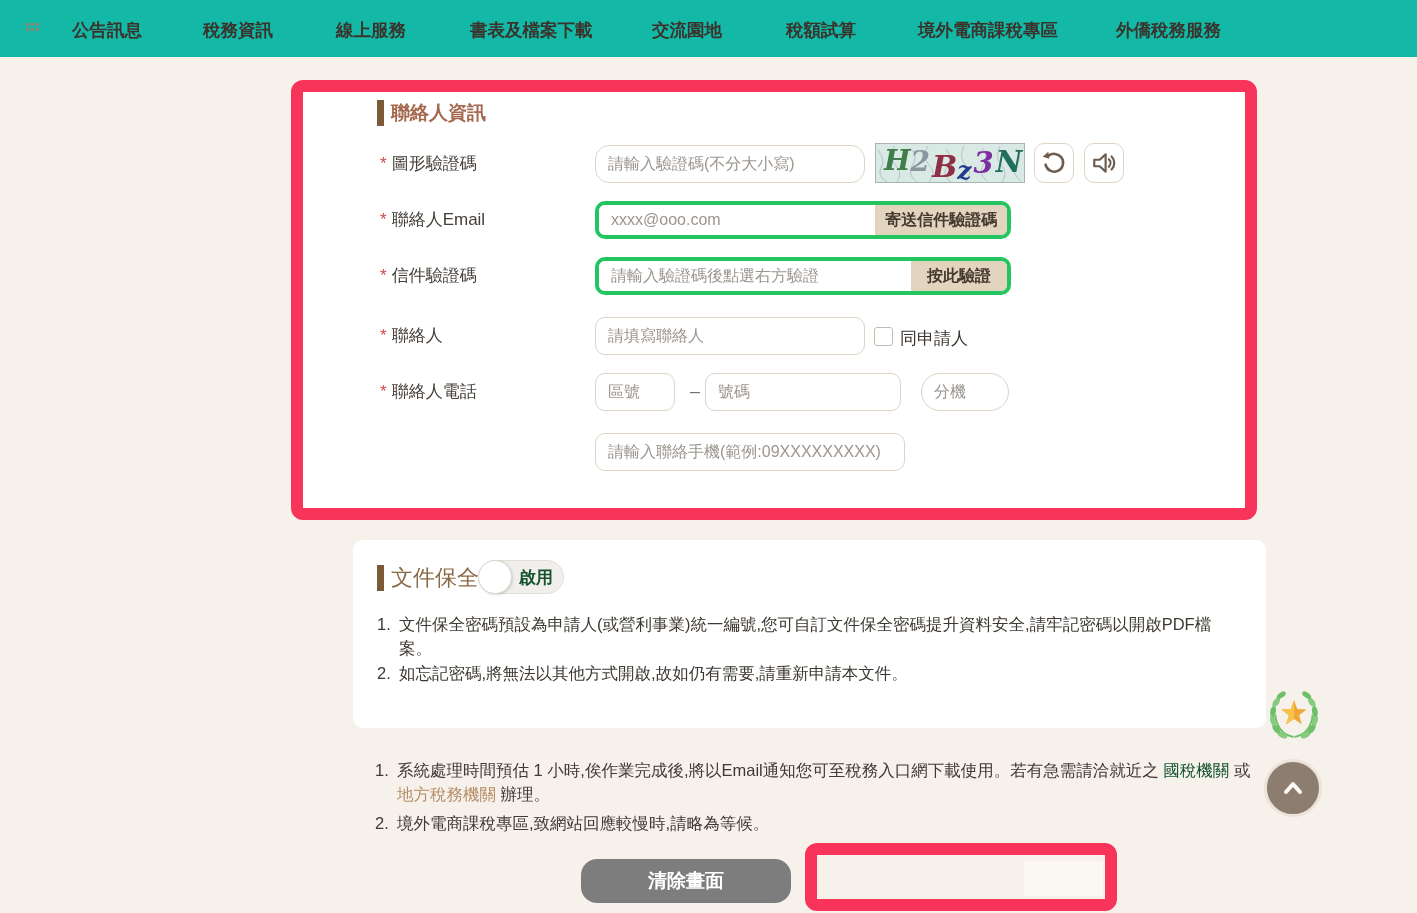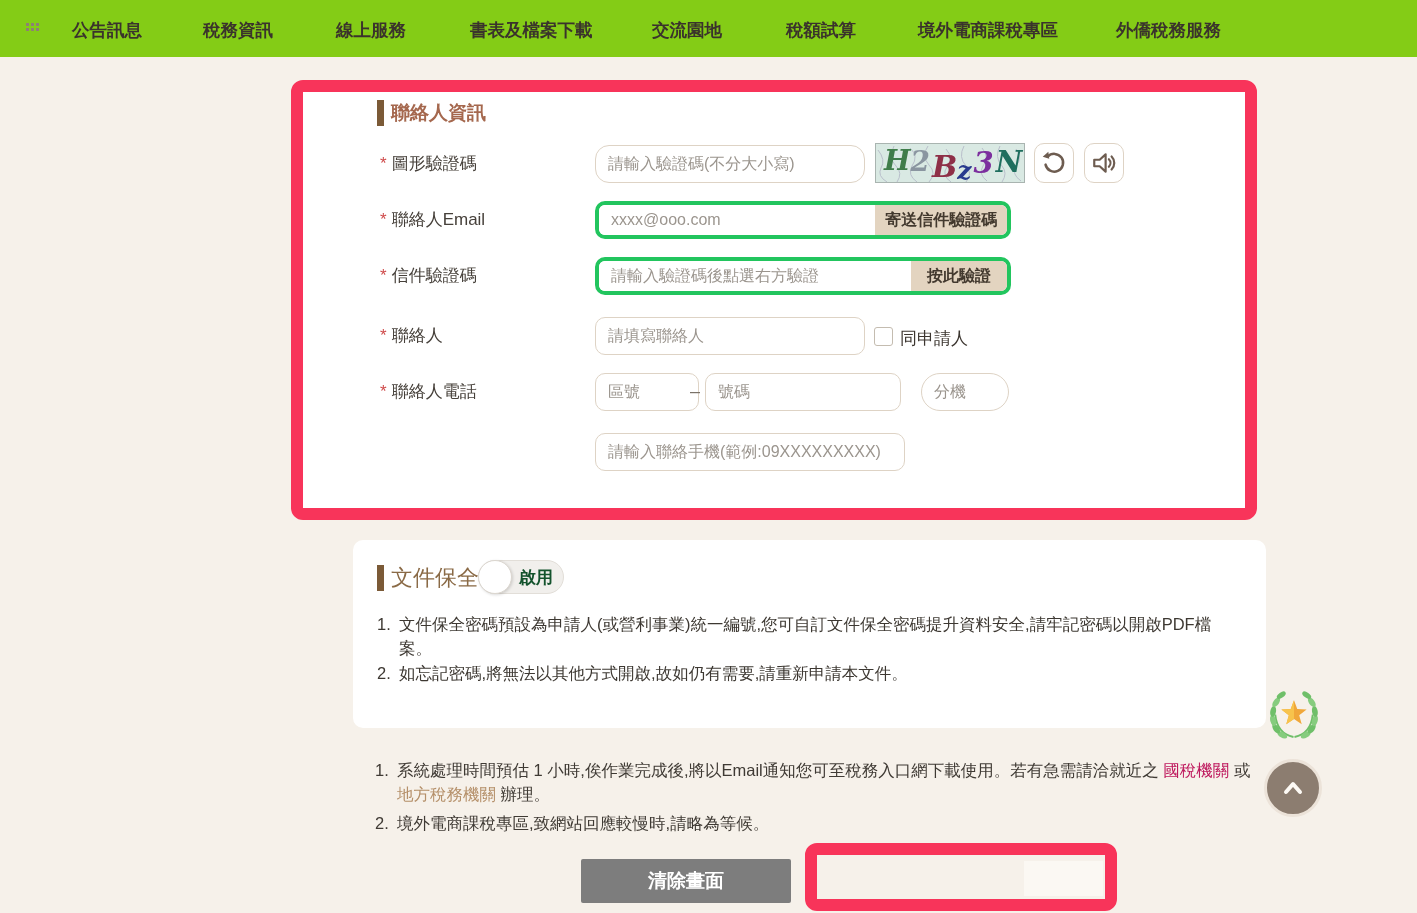--- a/index.html
+++ b/index.html
@@ -83,39 +83,39 @@
   .note-num{flex:none;width:22px;}
   .note-text{flex:1;}
   .sec-notes{position:absolute;left:377px;top:612px;width:836px;z-index:2;}
   .sec-notes .note-row{margin-bottom:1px;}
   .footer-notes{position:absolute;left:375px;top:758px;width:880px;z-index:2;}
   .footer-notes .note-row{color:#3f3a34;margin-bottom:5px;}
   .note-link{color:#b5906a;cursor:pointer;text-decoration:none;}
 
   
   .btn-clear{position:absolute;left:581px;top:859px;width:210px;height:44px;background:#7d7d7d;
-             border:none;border-radius:2px;color:#fff;font-weight:bold;font-size:19px;cursor:pointer;
+             border:none;border-radius:16px;color:#fff;font-weight:bold;font-size:19px;cursor:pointer;
              z-index:2;font-family:"Liberation Sans","DejaVu Sans",sans-serif;}
   .btn-submit{position:absolute;left:821px;top:861px;width:203px;height:35px;background:#2e7d9d;
               border:none;border-radius:2px;color:#fff;font-weight:bold;font-size:19px;cursor:pointer;
               z-index:2;font-family:"Liberation Sans","DejaVu Sans",sans-serif;}
   .submit-gap{position:absolute;left:1024px;top:861px;width:79px;height:35px;background:#fbf8f3;z-index:2;}
 
   
   .badge{position:absolute;left:1266px;top:687px;width:56px;height:56px;z-index:6;}
   .scrolltop{position:absolute;left:1264px;top:759px;width:58px;height:58px;border-radius:50%;
              background:#8c7d70;border:3px solid #ece3d9;box-sizing:border-box;cursor:pointer;z-index:6;
              display:flex;align-items:center;justify-content:center;}
 </style>
 </head>
 <body>
 
 <div id="app">
 
-  <div class="navbar" style="background-color: #84cc16; text-align: center;">
+  <div class="navbar" style="background-color: #14b8a6; text-align: center;">
     <div class="grid-icon">
       <i></i>
         <i></i>
         <i></i>
         <i></i>
         <i></i>
         <i></i>
     </div>
     <a class="nav-item" style="left:72px">公告訊息</a>
     <a class="nav-item" style="left:203px">稅務資訊</a>
@@ -191,21 +191,21 @@
     <span>聯絡人</span>
   </div>
   <input class="tfield" style="left: 595px; top: 317px; width: 270px;" type="text" placeholder="請填寫聯絡人">
   <span class="checkbox" style="left:874px;top:327px;"></span>
   <span class="cb-label" style="left:900px;top:327px;">同申請人</span>
 
   <div class="flabel" style="left:380px;top:380px;">
     <span class="req">*</span>
     <span>聯絡人電話</span>
   </div>
-  <input class="tfield" style="left: 595px; top: 373px; width: 104px;" type="text" placeholder="區號">
+  <input class="tfield" style="left: 595px; top: 373px; width: 80px;" type="text" placeholder="區號">
   <span class="dash" style="left:690px;top:381px;">–</span>
   <input class="tfield" style="left: 705px; top: 373px; width: 196px;" type="text" placeholder="號碼">
   <input class="tfield" style="left: 921px; top: 373px; width: 88px; border-radius: 19px;" type="text" placeholder="分機">
 
   <input class="tfield" style="left: 595px; top: 433px; width: 310px;" type="text" placeholder="請輸入聯絡手機(範例:09XXXXXXXXX)">
 
   <div class="redbox redbox1" style="border-color: rgb(248, 52, 90);"></div>
 
   <div class="sec-title" style="left:377px;top:563px;">
     <span class="sec-bar"></span>
@@ -222,21 +222,21 @@
     </div>
     <div class="note-row">
       <span class="note-num">2.</span>
       <span class="note-text">如忘記密碼,將無法以其他方式開啟,故如仍有需要,請重新申請本文件。</span>
     </div>
   </div>
 
   <div class="footer-notes">
     <div class="note-row">
       <span class="note-num">1.</span>
-      <span class="note-text"><span>系統處理時間預估 1 小時,俟作業完成後,將以Email通知您可至稅務入口網下載使用。若有急需請洽就近之 </span><a class="note-link" style="color: #be185d;">國稅機關</a><span> 或</span><a class="note-link" style="color: rgb(181, 144, 106);">地方稅務機關</a><span> 辦理。</span></span>
+      <span class="note-text"><span>系統處理時間預估 1 小時,俟作業完成後,將以Email通知您可至稅務入口網下載使用。若有急需請洽就近之 </span><a class="note-link" style="color: #14532d;">國稅機關</a><span> 或</span><a class="note-link" style="color: rgb(181, 144, 106);">地方稅務機關</a><span> 辦理。</span></span>
     </div>
     <div class="note-row">
       <span class="note-num">2.</span>
       <span class="note-text">境外電商課稅專區,致網站回應較慢時,請略為等候。</span>
     </div>
   </div>
 
   <button class="btn-clear" style="background-color: rgb(125, 125, 125);">清除畫面</button>
   <div class="submit-gap"></div>
   <div class="redbox redbox2" style="border-color: rgb(248, 52, 90);"></div>

